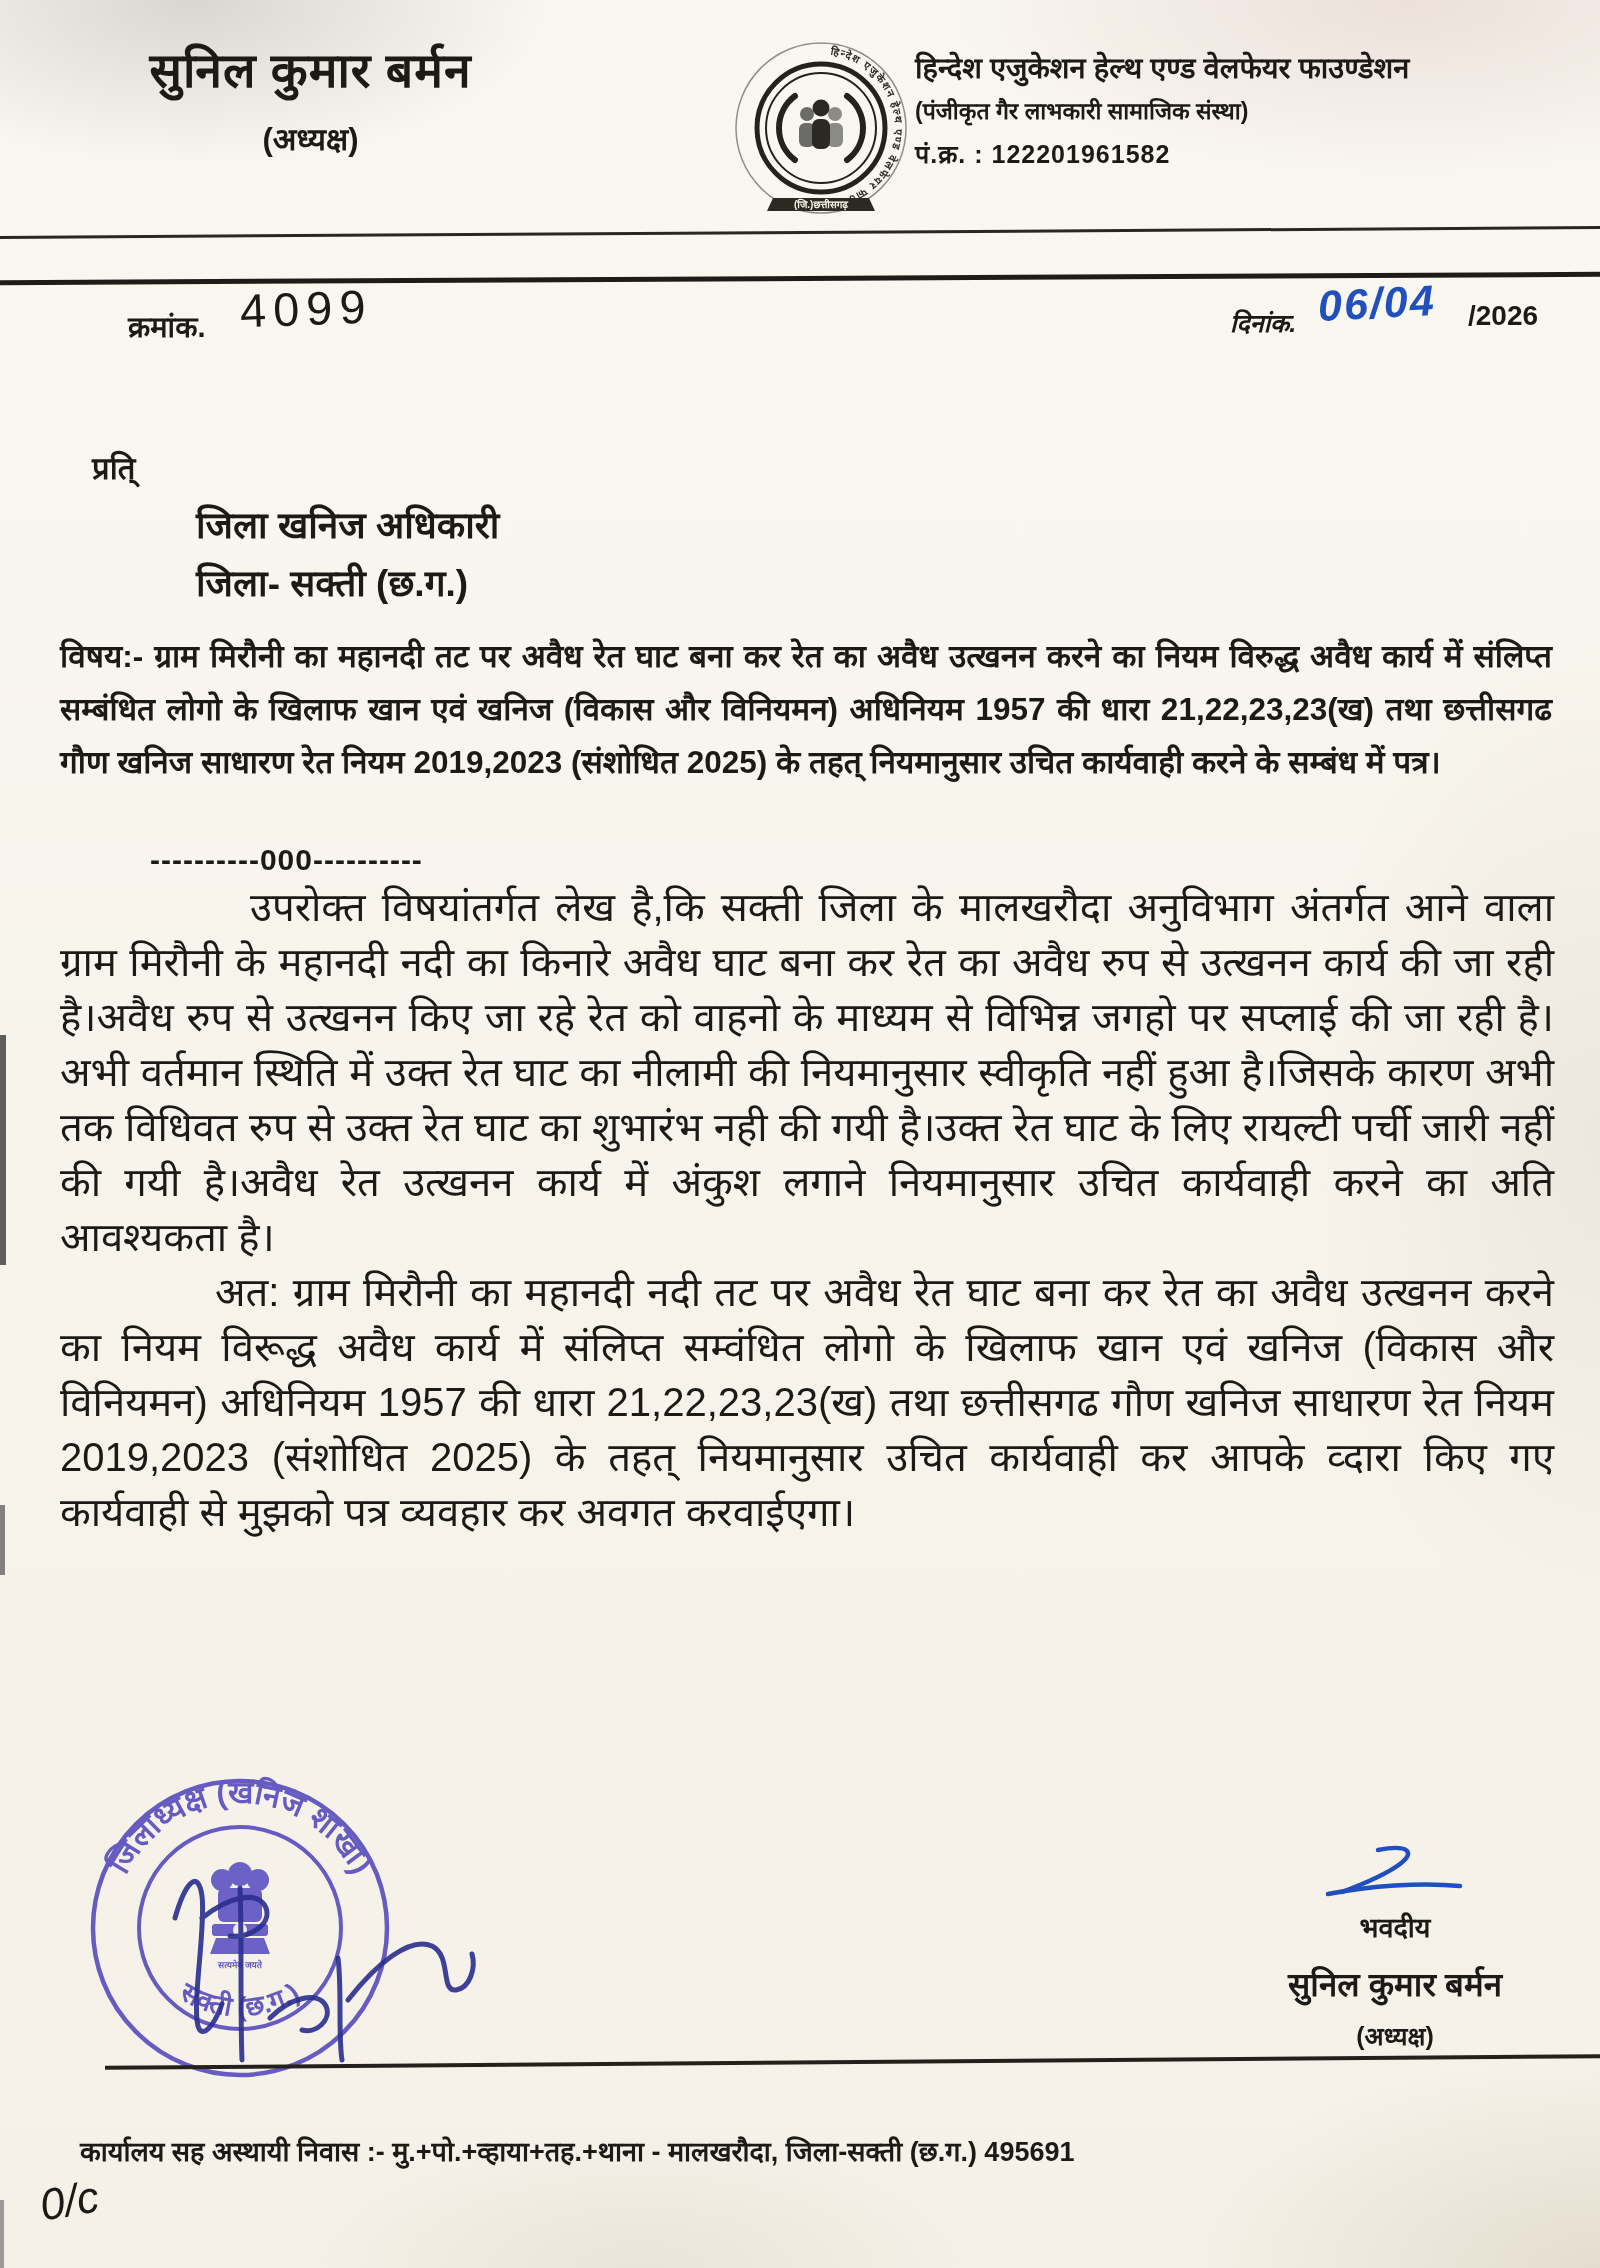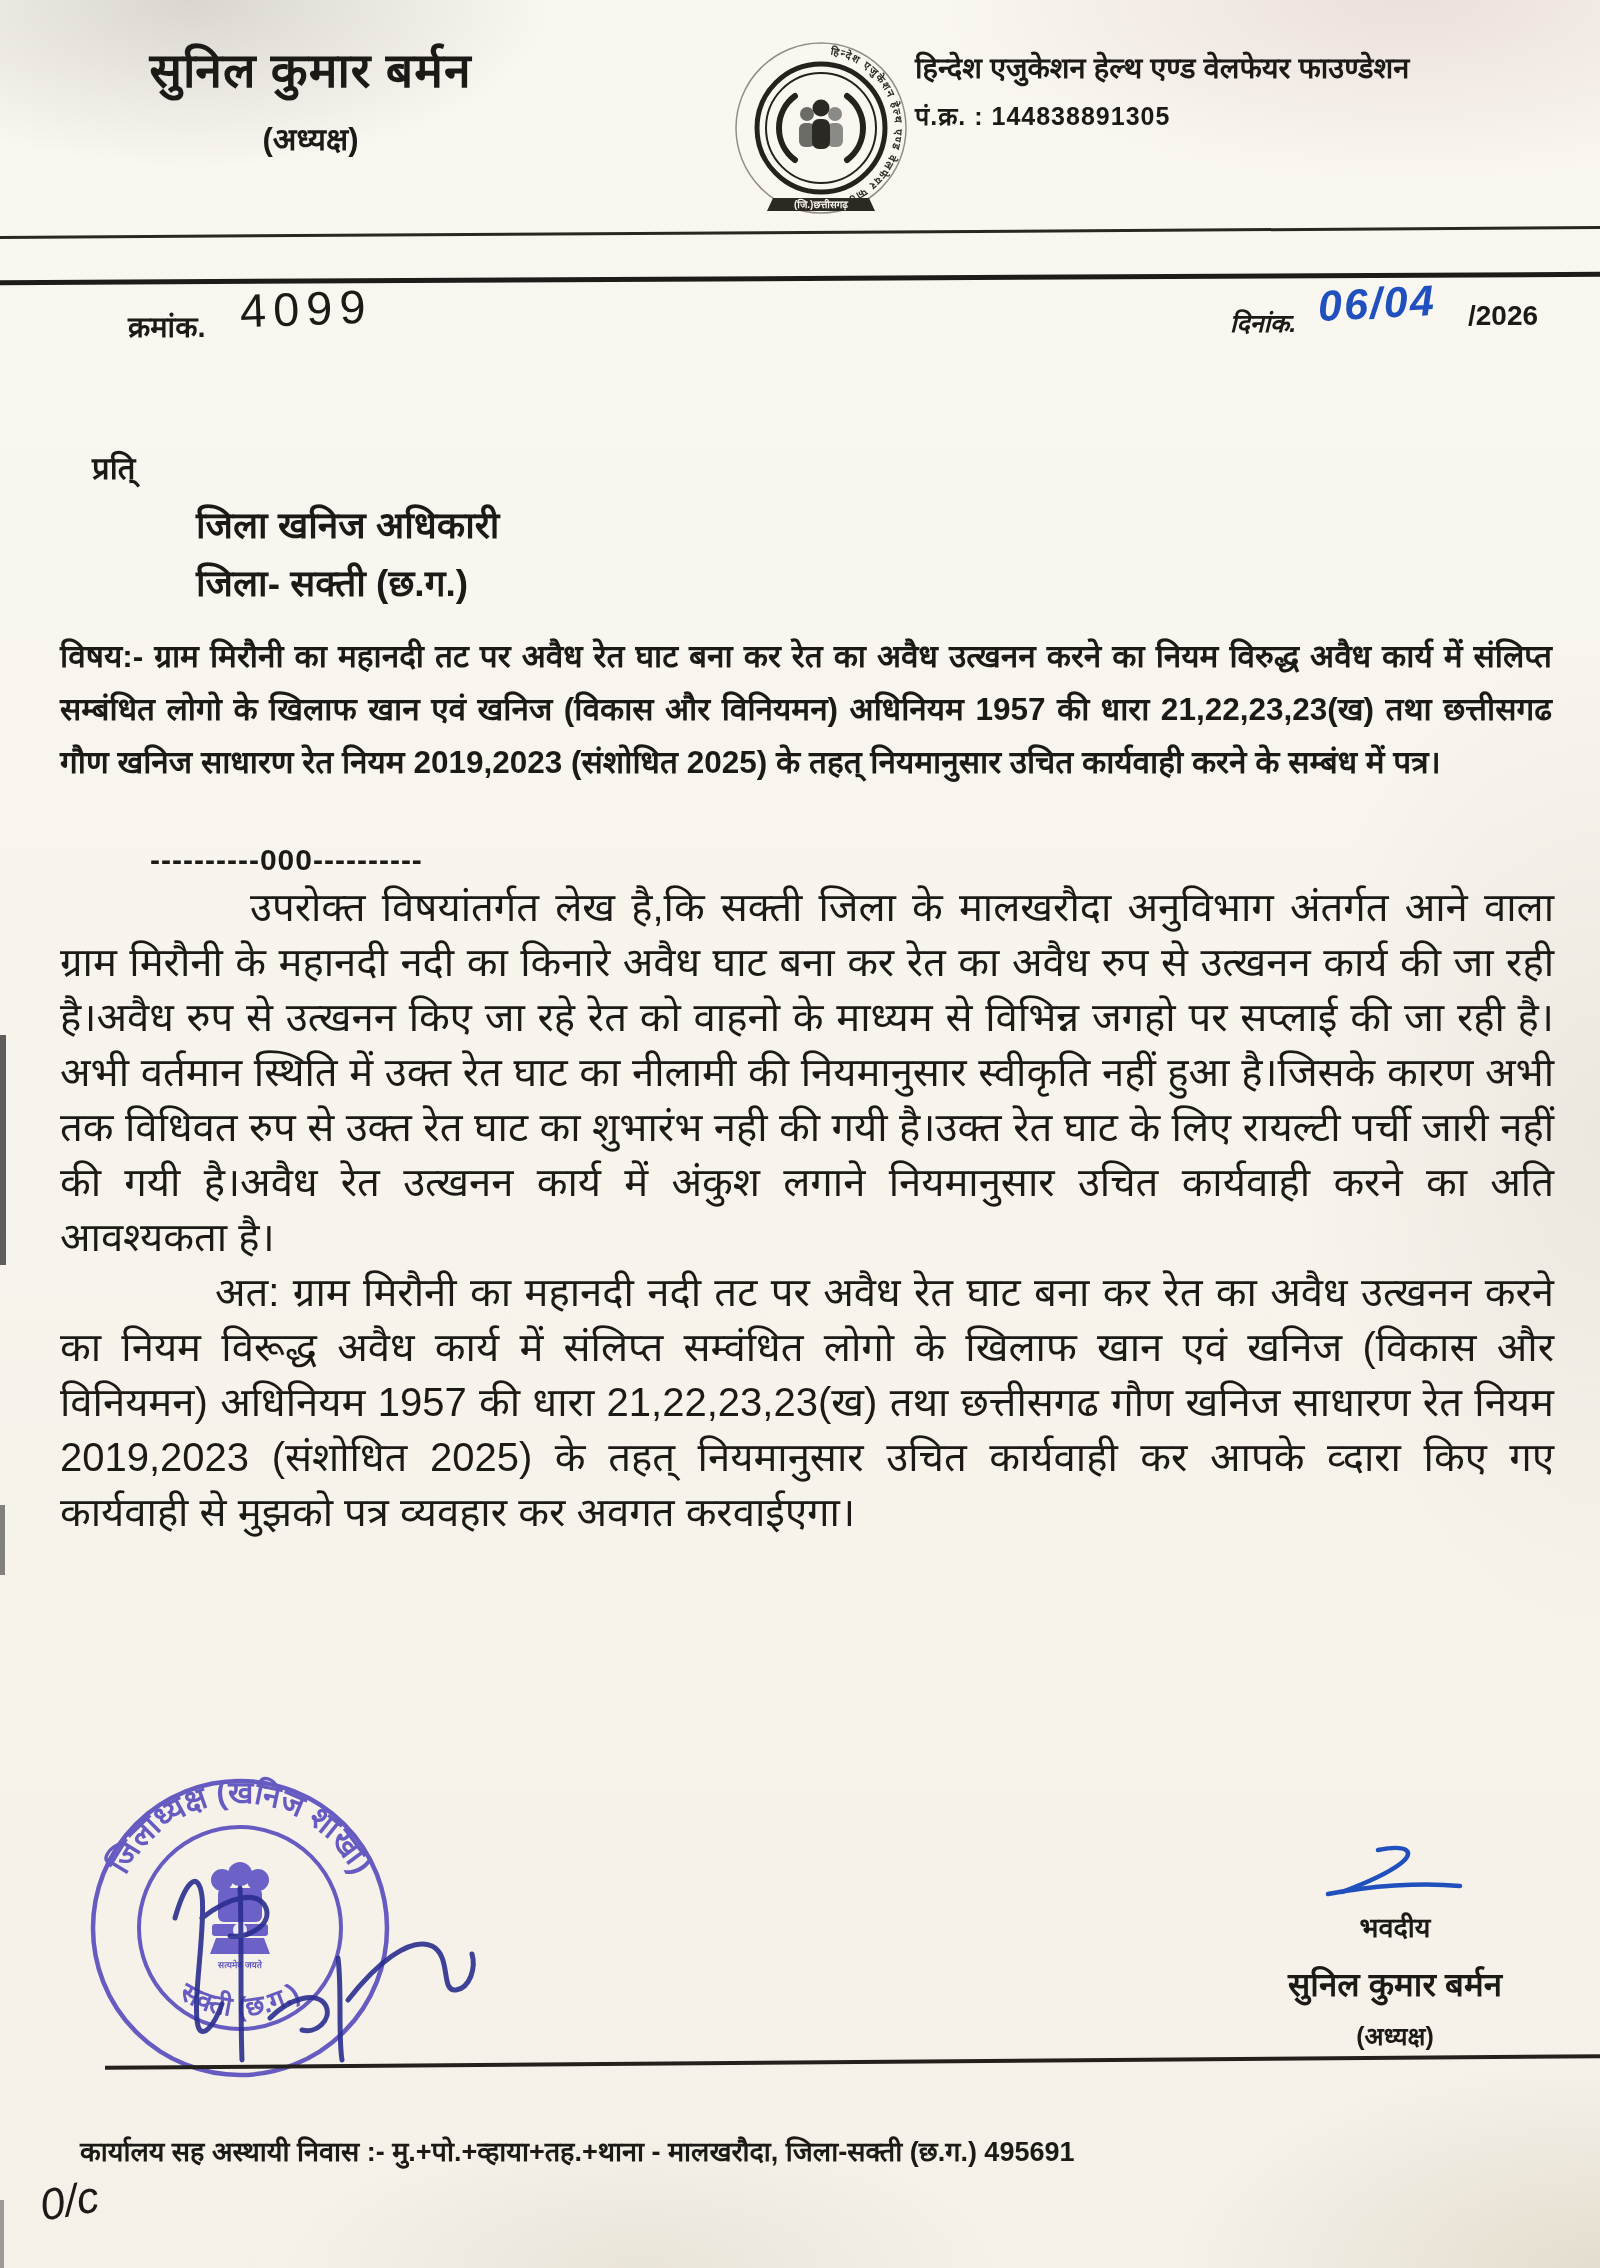--- a/index.html
+++ b/index.html
@@ -92,21 +92,22 @@
         <rect x="79" y="79" width="18" height="30" rx="7" fill="#2b2923"></rect>
       <g>
         <path d="M 40,158 L 136,158 L 142,171 L 34,171 Z" fill="#2c2923"></path>
         <text x="88" y="168" text-anchor="middle" font-size="10" fill="#f5f2ea" font-weight="bold">(जि.)छत्तीसगढ़</text>
       </g>
     </svg>
   </div>
 
   <div class="abs org">
     <div class="org-name">हिन्देश एजुकेशन हेल्थ एण्ड वेलफेयर फाउण्डेशन</div>
-    <div class="org-reg">पं.क्र. : 144838891305</div>
+    <div class="org-sub">(पंजीकृत गैर लाभकारी सामाजिक संस्था)</div>
+    <div class="org-reg">पं.क्र. : 122201961582</div>
   </div>
 
   <div class="abs rule1"></div>
   <div class="abs rule2"></div>
 
   <div class="abs serial-label">क्रमांक.</div>
   <div class="abs serial-hand">4099</div>
   <div class="abs date-label">दिनांक.</div>
   <div class="abs date-hand" style="color:#2050bd;">06/04</div>
   <div class="abs date-year">/2026</div>

